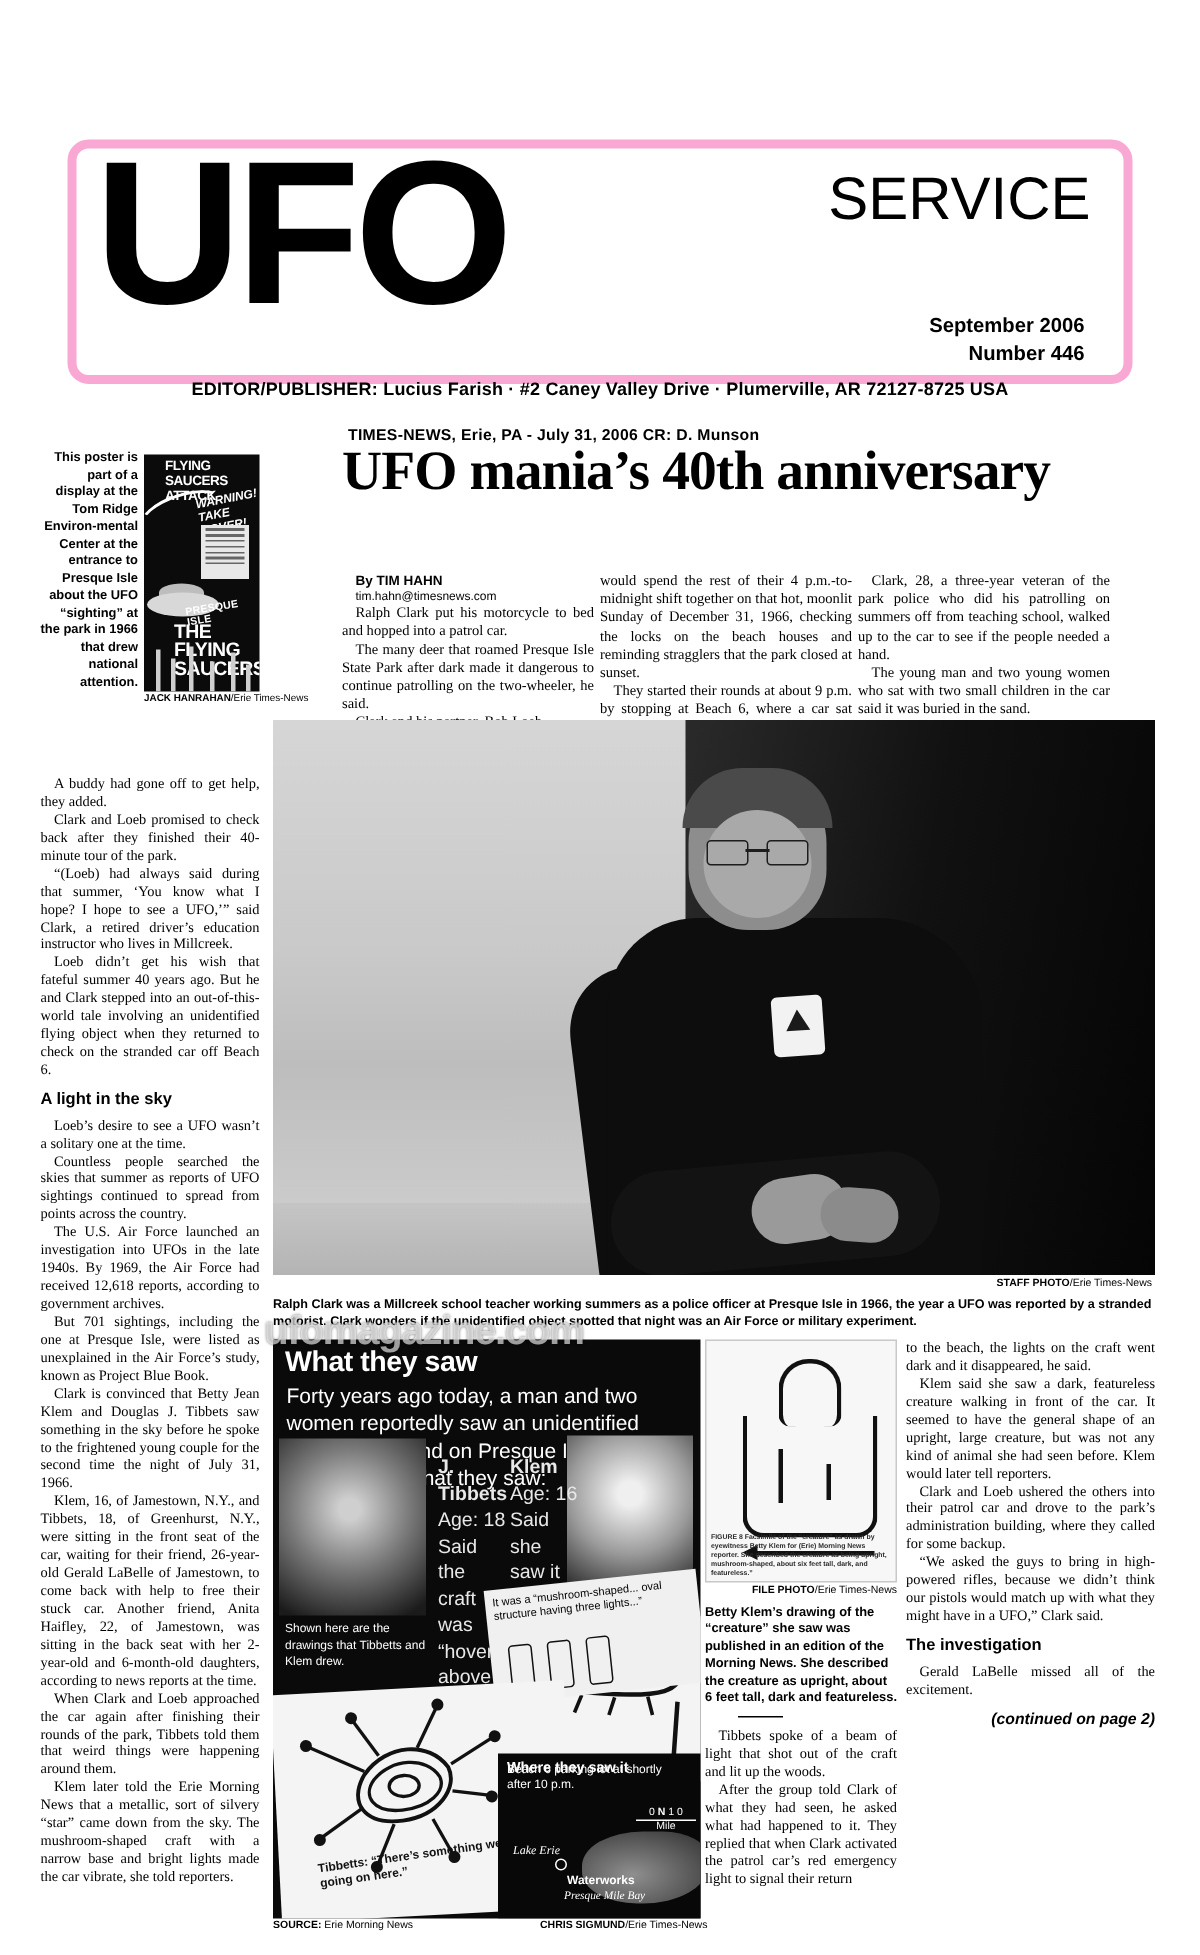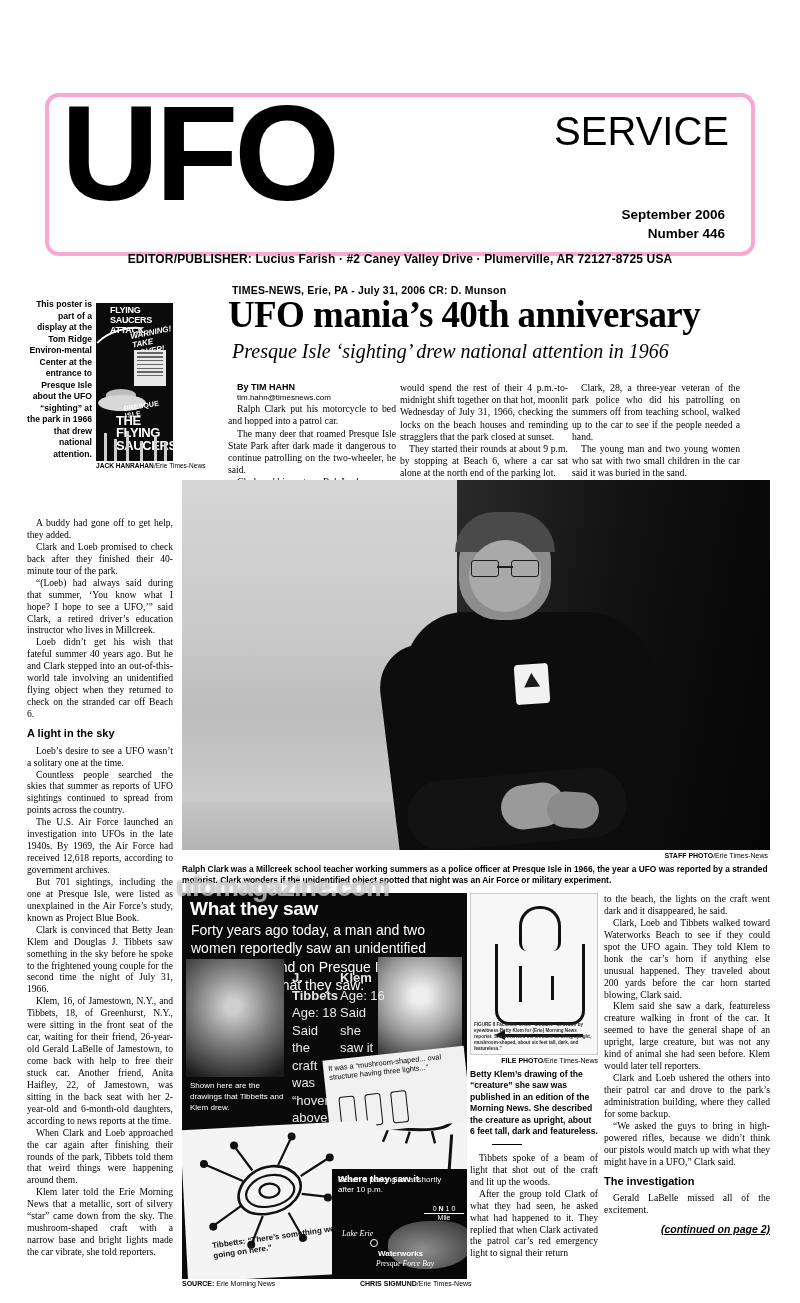--- a/index.html
+++ b/index.html
@@ -1,21 +1,21 @@
 <!DOCTYPE html>
 <html><head>
 <meta charset="utf-8">
 <style>
   html,body{margin:0;padding:0;background:#fff;}
   body{width:800px;height:1303px;font-family:"Liberation Serif",serif;color:#000;}
   #page{position:relative;width:800px;height:1303px;background:#fff;overflow:hidden;}
 
   
   .masthead{position:absolute;left:45px;top:93px;width:710px;height:163px;
-            border:4px solid #f9a8d4;border-radius:14px;box-sizing:border-box;}
+            border:6px solid #f9a8d4;border-radius:14px;box-sizing:border-box;}
   .ufo-logo{position:absolute;left:12px;top:-12px;font-family:"Liberation Sans",sans-serif;
             font-weight:700;font-size:136px;line-height:1;letter-spacing:-4px;}
   .ncs{position:absolute;right:22px;top:12px;text-align:right;
        font-family:"Liberation Sans",sans-serif;font-weight:400;font-size:40px;line-height:1.12;}
   .issue{position:absolute;right:26px;top:108px;text-align:right;
          font-family:"Liberation Sans",sans-serif;font-weight:700;font-size:13.5px;line-height:1.42;}
   .editline{position:absolute;left:45px;top:252px;width:710px;text-align:center;
             font-family:"Liberation Sans",sans-serif;font-weight:700;font-size:12px;letter-spacing:.15px;}
 
   
@@ -188,21 +188,21 @@
             margin-top:5px;}
   .mbody{font-size:9.6px;line-height:1.245;text-align:justify;margin-top:7px;}
   .mbody p{margin:0;text-indent:9px;}
   .rulebreak{width:30px;height:1.4px;background:#000;margin:6px 0 4px 22px;}
 
   
   .rcol{position:absolute;left:604px;top:893px;width:166px;font-size:9.6px;line-height:1.245;
         text-align:justify;}
   .rcol p{margin:0;text-indent:9px;}
   .contd{font-family:"Liberation Sans",sans-serif;font-weight:700;font-style:italic;font-size:10.5px;
-         text-align:right;margin-top:7px !important;text-indent:0 !important;text-decoration:underline;}
+         text-align:right;margin-top:7px !important;text-indent:0 !important;}
 
   
   .wm{position:absolute;left:176px;top:872px;width:420px;font-family:"Liberation Sans",sans-serif;
       font-weight:700;font-size:27px;color:rgba(255,255,255,.62);letter-spacing:-1px;
       text-shadow:0 0 2px rgba(0,0,0,.55);pointer-events:none;}
 </style>
 </head>
 <body>
 
 <div id="page">
@@ -214,21 +214,20 @@
     </div>
     <div class="issue">
       <div>September  2006</div>
       <div>Number  446</div>
     </div>
   </div>
   <div class="editline">EDITOR/PUBLISHER: Lucius Farish · #2 Caney Valley Drive · Plumerville, AR 72127-8725 USA</div>
 
   <div class="srcline">TIMES-NEWS, Erie, PA - July 31, 2006   CR: D. Munson</div>
   <div class="headline">UFO mania’s 40th anniversary</div>
-  <div class="subhead">Presque Isle ‘sighting’ drew national attention in 1966</div>
 
   <div class="poster-cap">This poster is part of a display at the Tom Ridge Environ-mental Center at the entrance to Presque Isle about the UFO “sighting” at the park in 1966 that drew national attention.</div>
   <div class="poster">
     <div class="pt">FLYING SAUCERS ATTACK</div>
     <div class="arc"></div>
     <div class="warn">WARNING! TAKE COVER!</div>
     <div class="paper">
         <i></i>
         <i></i>
         <i></i>
@@ -253,21 +252,21 @@
   <div class="poster-credit"><span>JACK HANRAHAN</span><span style="font-weight:400">/Erie Times-News</span></div>
 
   <div class="icol" id="icol1">
     <p class="byline">By TIM HAHN</p>
     <p class="bymail">tim.hahn@timesnews.com</p>
     <p>Ralph Clark put his motorcycle to bed and hopped into a patrol car.</p>
     <p>The many deer that roamed Presque Isle State Park after dark made it dangerous to continue patrolling on the two-wheeler, he said.</p>
     <p>Clark and his partner, Bob Loeb,</p>
   </div>
   <div class="icol" id="icol2">
-    <p class="noind">would spend the rest of their 4 p.m.-to-midnight shift together on that hot, moonlit Wednesday of July 31, 1966, checking the locks on the beach houses and reminding stragglers that the park closed at sunset.</p>
+    <p class="noind">would spend the rest of their 4 p.m.-to-midnight shift together on that hot, moonlit Sunday of December 31, 1966, checking the locks on the beach houses and reminding stragglers that the park closed at sunset.</p>
     <p>They started their rounds at about 9 p.m. by stopping at Beach 6, where a car sat alone at the north end of the parking lot.</p>
   </div>
   <div class="icol" id="icol3">
     <p>Clark, 28, a three-year veteran of the park police who did his patrolling on summers off from teaching school, walked up to the car to see if the people needed a hand.</p>
     <p>The young man and two young women who sat with two small children in the car said it was buried in the sand.</p>
   </div>
 
   <div class="photo">
     <div class="ph-sky"></div>
     <div class="ph-dark"></div>
@@ -372,21 +371,21 @@
       <div class="map-sc">
         <span>0</span>
         <b>N</b>
         <span>1 0</span>
         <div class="bar"></div>
         <span>Mile</span>
       </div>
       <div class="map-lake">Lake Erie</div>
       <div class="map-dot"></div>
       <div class="map-ww">Waterworks</div>
-      <div class="map-bay">Presque Force Bay</div>
+      <div class="map-bay">Presque Mile Bay</div>
     </div>
   </div>
   <div class="info-src"><span style="font-weight:700">SOURCE:</span><span> Erie Morning News</span></div>
   <div class="info-credit"><span style="font-weight:700">CHRIS SIGMUND</span><span>/Erie Times-News</span></div>
 
   <div class="wm">ufomagazine.com</div>
 
   <div class="mcol">
     <div class="fig-box">
       <div class="fig-draw">
@@ -402,21 +401,20 @@
     <div class="klem-cap">Betty Klem’s drawing of the “creature” she saw was published in an edition of the Morning News. She described the creature as upright, about 6 feet tall, dark and featureless.</div>
     <div class="rulebreak"></div>
     <div class="mbody">
       <p>Tibbets spoke of a beam of light that shot out of the craft and lit up the woods.</p>
       <p>After the group told Clark of what they had seen, he asked what had happened to it. They replied that when Clark activated the patrol car’s red emergency light to signal their return</p>
     </div>
   </div>
 
   <div class="rcol">
     <p class="noind" style="text-indent:0">to the beach, the lights on the craft went dark and it disappeared, he said.</p>
-    <p>Clark, Loeb and Tibbets walked toward Waterworks Beach to see if they could spot the UFO again. They told Klem to honk the car’s horn if anything else unusual happened. They traveled about 200 yards before the car horn started blowing, Clark said.</p>
     <p>Klem said she saw a dark, featureless creature walking in front of the car. It seemed to have the general shape of an upright, large creature, but was not any kind of animal she had seen before. Klem would later tell reporters.</p>
     <p>Clark and Loeb ushered the others into their patrol car and drove to the park’s administration building, where they called for some backup.</p>
     <p>“We asked the guys to bring in high-powered rifles, because we didn’t think our pistols would match up with what they might have in a UFO,” Clark said.</p>
     <p class="subhd">The investigation</p>
     <p>Gerald LaBelle missed all of the excitement.</p>
     <p class="contd">(continued on page 2)</p>
   </div>
 
 </div>
 

